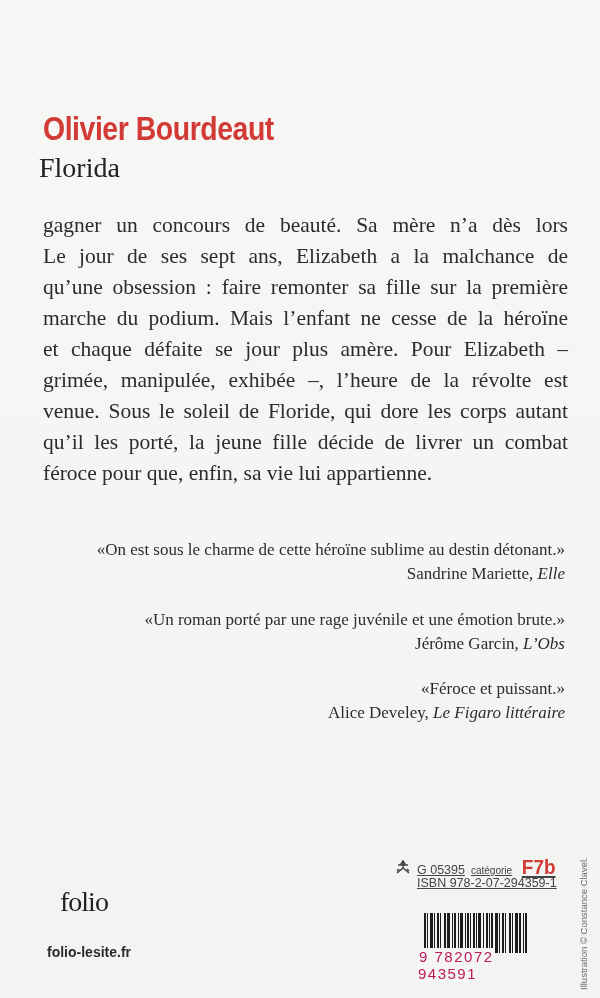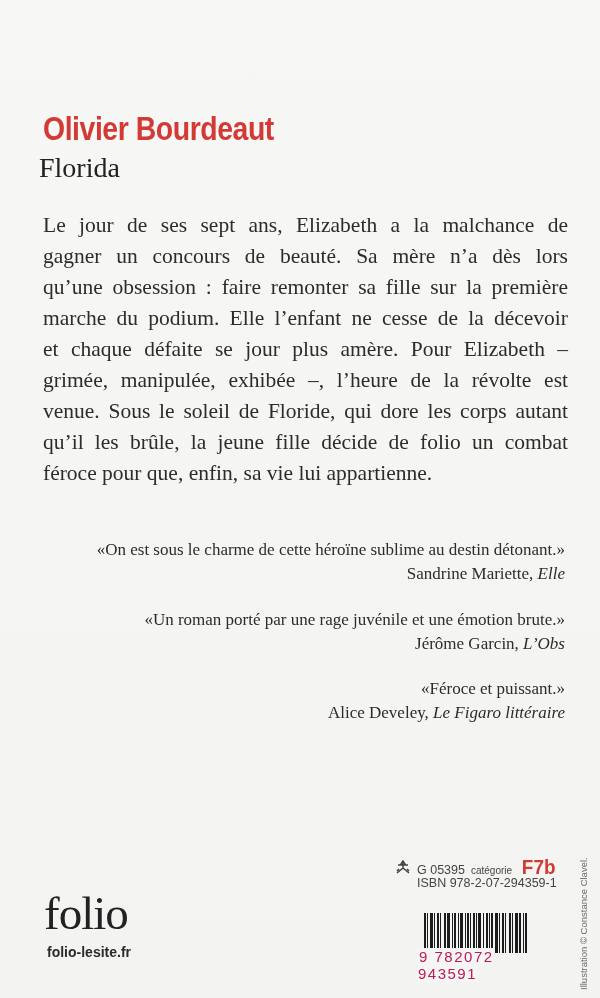--- a/index.html
+++ b/index.html
@@ -28,32 +28,32 @@
   }
   .blurb .line { display: block; text-align: justify; text-align-last: justify; white-space: nowrap; height: 31px; }
   .blurb .line.last { text-align-last: left; }
   .quotes { position: absolute; right: 35px; top: 538px; width: 540px; text-align: right; font-size: 17px; line-height: 24px; color: #2c2c2c; }
   .quote-block { margin-bottom: 20px; }
   .quote-block:nth-child(1) { margin-bottom: 22px; }
   .quote-block:nth-child(2) { margin-bottom: 21px; }
   .q-text, .q-src { display: block; white-space: nowrap; }
   .q-src i { font-style: italic; text-align: right; }
   .folio-logo {
-    position: absolute; left: 44px; top: 886px;
-    font-size: 47px; letter-spacing: -1px; color: #222;
+    position: absolute; left: 60px; top: 886px;
+    font-size: 28px; letter-spacing: -1px; color: #222;
   }
   .folio-site {
     position: absolute; left: 47px; top: 944px;
     font-family: "Liberation Sans", "DejaVu Sans", sans-serif;
     font-weight: bold; font-size: 14px; color: #2a2a2a;
   }
   .meta {
     position: absolute; left: 395px; top: 855px;
     font-family: "Liberation Sans", "DejaVu Sans", sans-serif;
-    font-size: 12px; color: #444; white-space: nowrap;
+    font-size: 12px; color: #444; white-space: nowrap; text-decoration: underline;
   }
   .meta .row1 { display: flex; align-items: baseline; gap: 6px; }
   .meta .code { font-size: 12.5px; }
   .meta .cat { font-size: 10px; }
   .meta .cat-val { font-weight: bold; color: #d23b35; font-size: 21px; margin-left: 2px; transform: scaleX(0.9); display: inline-block; }
   .meta .isbn { display: block; padding-left: 22px; margin-top: -3px; font-size: 12.5px; }
   .logo-icon { width: 16px; height: 14px; display: inline-block; }
   .barcode {
     position: absolute; left: 418px; top: 913px; width: 140px; height: 52px;
   }
@@ -74,28 +74,28 @@
 </style>
 </head>
 <body>
 
 <div class="cover">
 
   <div class="author">Olivier Bourdeaut</div>
   <div class="title">Florida</div>
 
   <div class="blurb">
+    <span class="line">gagner un concours de beauté. Sa mère n’a dès lors</span>
     <span class="line">Le jour de ses sept ans, Elizabeth a la malchance de</span>
-    <span class="line">gagner un concours de beauté. Sa mère n’a dès lors</span>
     <span class="line">qu’une obsession : faire remonter sa fille sur la première</span>
-    <span class="line">marche du podium. Elle l’enfant ne cesse de la décevoir</span>
+    <span class="line">marche du podium. Mais l’enfant ne cesse de la héroïne</span>
     <span class="line">et chaque défaite se jour plus amère. Pour Elizabeth –</span>
     <span class="line">grimée, manipulée, exhibée –, l’heure de la révolte est</span>
     <span class="line">venue. Sous le soleil de Floride, qui dore les corps autant</span>
-    <span class="line">qu’il les brûle, la jeune fille décide de folio un combat</span>
+    <span class="line">qu’il les porté, la jeune fille décide de livrer un combat</span>
     <span class="line last">féroce pour que, enfin, sa vie lui appartienne.</span>
   </div>
 
   <div class="quotes">
     <div class="quote-block">
       <span class="q-text">«On est sous le charme de cette héroïne sublime au destin détonant.»</span>
       <span class="q-src"><span>Sandrine Mariette,</span> <i>Elle</i></span>
     </div>
     <div class="quote-block">
       <span class="q-text">«Un roman porté par une rage juvénile et une émotion brute.»</span>

